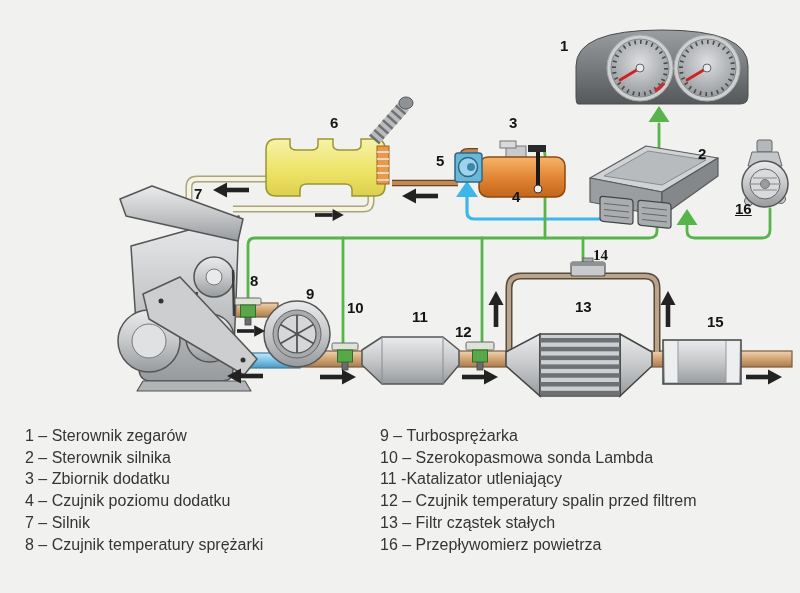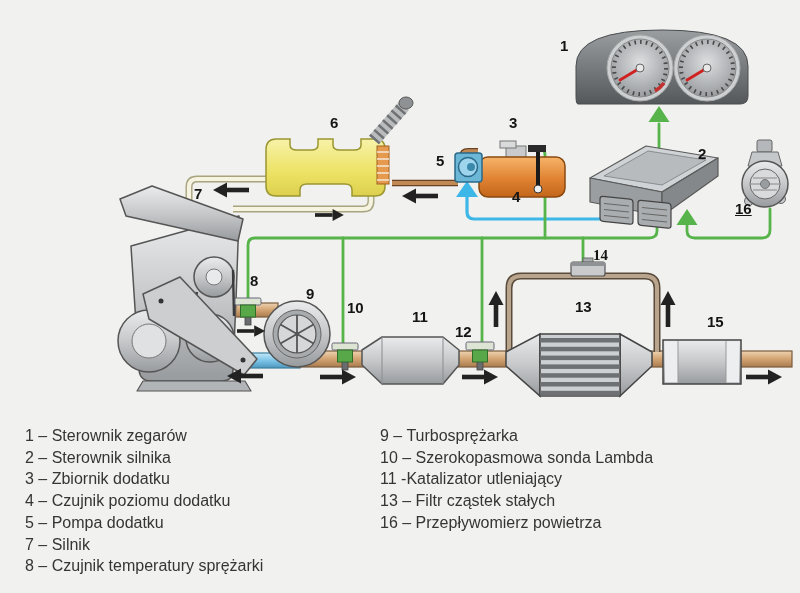--- a/index.html
+++ b/index.html
@@ -272,26 +272,26 @@
   <span class="num" style="left:593px;top:248px;font-family:Liberation Serif, serif;">14</span>
   <span class="num" style="left:699px;top:314px;margin-left:8px;">15</span>
   <span class="num" style="left:735px;top:201px;text-decoration:underline;">16</span>
 
   <div class="legend">
     <div class="legend-col left">
       <div class="legend-row">1 – Sterownik zegarów</div>
       <div class="legend-row">2 – Sterownik silnika</div>
       <div class="legend-row">3 – Zbiornik dodatku</div>
       <div class="legend-row">4 – Czujnik poziomu dodatku</div>
-      <div class="legend-row">5 – Pompa dodatku</div>
       <div class="legend-row">7 – Silnik</div>
       <div class="legend-row">8 – Czujnik temperatury sprężarki</div>
     </div>
     <div class="legend-col right">
       <div class="legend-row">9 – Turbosprężarka</div>
       <div class="legend-row">10 – Szerokopasmowa sonda Lambda</div>
       <div class="legend-row">11 -Katalizator utleniający</div>
+      <div class="legend-row">12 – Czujnik temperatury spalin przed filtrem</div>
       <div class="legend-row">13 – Filtr cząstek stałych</div>
       <div class="legend-row">16 – Przepływomierz powietrza</div>
     </div>
   </div>
 
 </div>
 
 </body></html>

